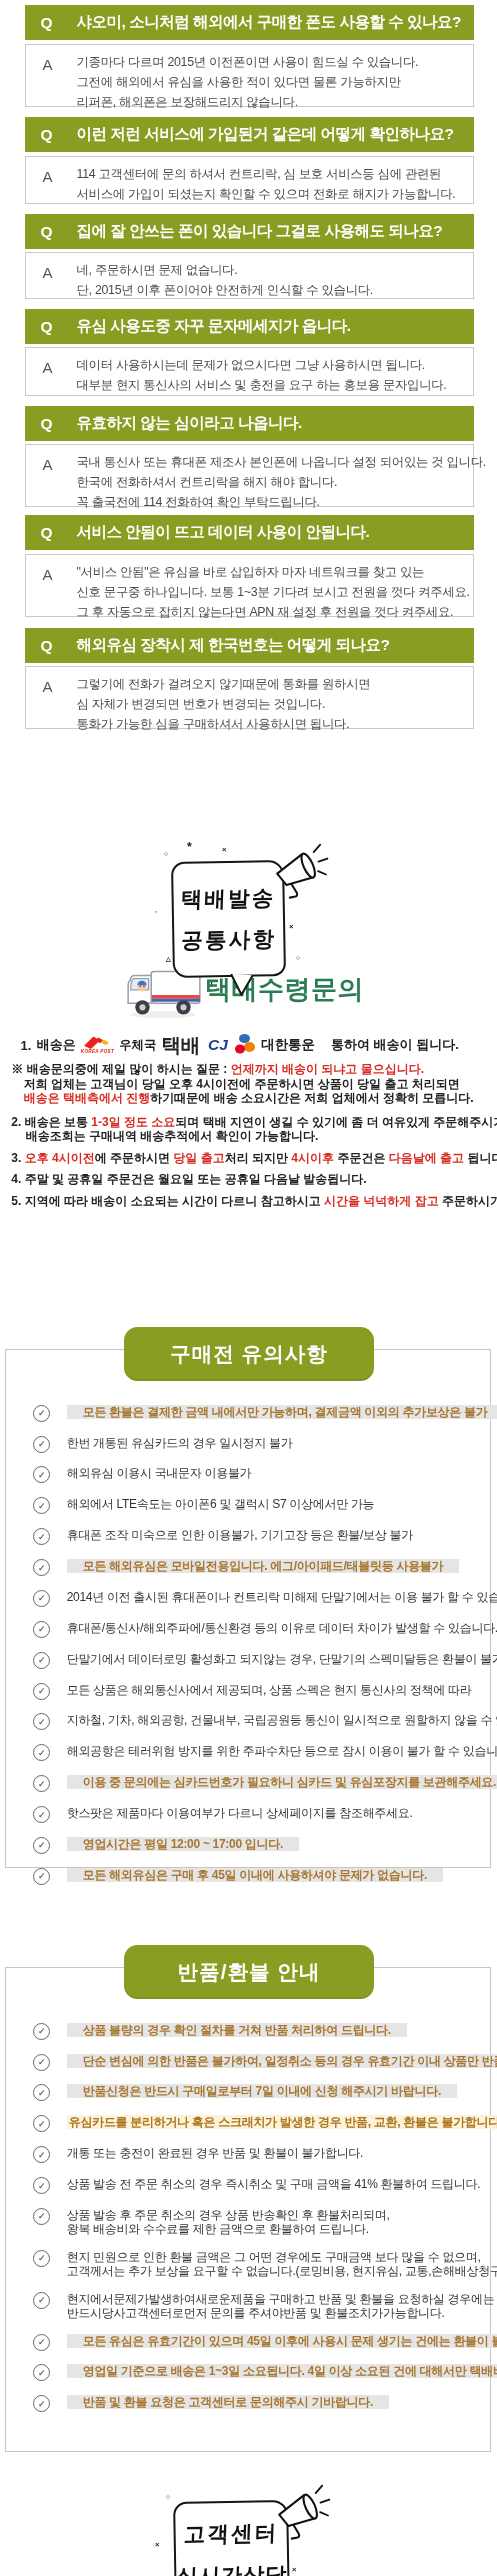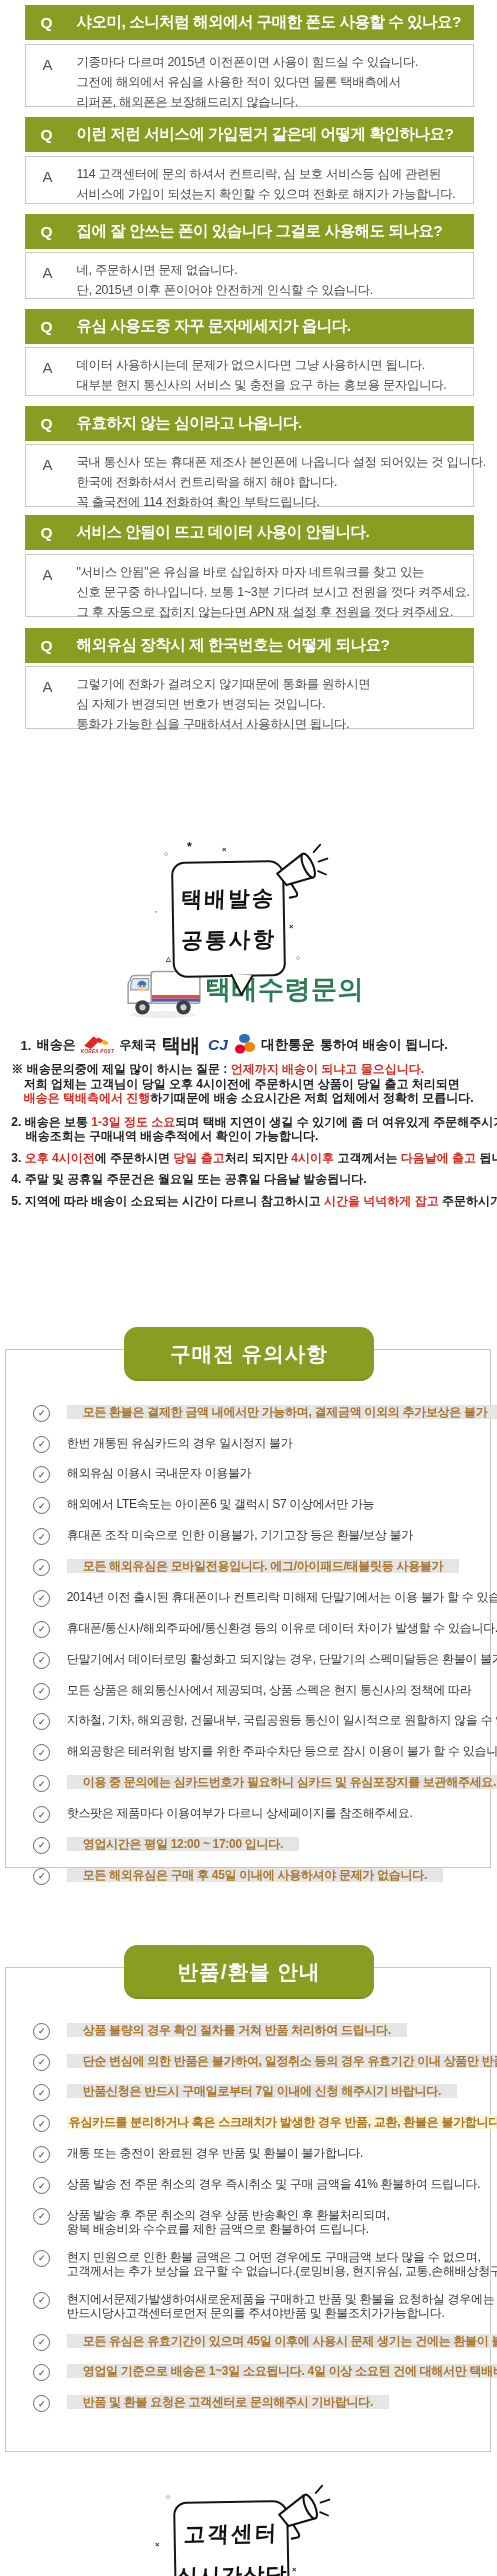--- a/index.html
+++ b/index.html
@@ -22,21 +22,21 @@
 
 .truck{position:absolute;left:123px;top:957px}
 .dlabel{position:absolute;left:205px;top:972px;font-size:26px;font-weight:800;color:#2a7d52;letter-spacing:0.5px}
 
 .dn{position:absolute;left:11.3px;top:1031px;width:482px;color:#222}
 .dnrow1{display:flex;align-items:center;font-size:13px;font-weight:700;height:28px;padding-left:9.3px;gap:5.2px;white-space:nowrap}
 .kp{display:inline-flex;flex-direction:column;align-items:center;line-height:1}
 .kplabel{font-size:4.6px;font-weight:700;font-style:italic;color:#e8231f;margin-top:0.5px;letter-spacing:0.3px}
 .po{font-size:12.4px;font-weight:700}.pc{font-size:19.6px;font-weight:800;letter-spacing:-0.5px}
 .cjtxt{font-size:15.5px;font-weight:800;color:#1d3f94;font-style:italic;margin-left:3.1px}
-.cjname{font-size:13.4px;font-weight:800;margin-right:0}
+.cjname{font-size:13.4px;font-weight:800;margin-right:11px}
 .dnote{margin-top:3.1px;font-size:12px;font-weight:700;line-height:14.4px;white-space:nowrap}
 .dnote .cont{padding-left:12.4px}
 .dnitem{margin-top:7.2px;font-size:12px;font-weight:700;line-height:14.4px;white-space:nowrap}
 .dnitem .cont{padding-left:14.4px}
 .red{color:#d92b21}
 
 .secbox{position:absolute;left:5.2px;width:486px;border:0.5px solid #c6c6c6;background:#fff;box-sizing:border-box}
 .secbtn{position:absolute;left:124px;width:250px;height:54px;background:#8a9d23;border-radius:13.4px;display:flex;align-items:center;justify-content:center;color:#fff;font-size:20.6px;font-weight:700;letter-spacing:1px;z-index:3;box-shadow:inset 0 -2.1px rgba(0,0,0,.08)}
 .pitem{display:flex;align-items:flex-start;padding:6.7px 0 7.2px}
 .chk{width:15px;height:15px;border:1px solid #666;border-radius:50%;flex:0 0 15px;margin:0 16.5px 0 27px;display:flex;align-items:center;justify-content:center;color:#666}
@@ -51,21 +51,21 @@
 <div class="page">
 
   <div class="qbar" style="top:5.2px">
       <span class="qmark">Q</span>
       <span class="qtext">샤오미, 소니처럼 해외에서 구매한 폰도 사용할 수 있나요?</span>
     </div>
   <div class="abox" style="top:44px;height:63px">
       <span class="amark">A</span>
       <div>
         <div class="aline">기종마다 다르며 2015년 이전폰이면 사용이 힘드실 수 있습니다.</div>
-        <div class="aline">그전에 해외에서 유심을 사용한 적이 있다면 물론 택배측에서</div>
+        <div class="aline">그전에 해외에서 유심을 사용한 적이 있다면 물론 가능하지만</div>
         <div class="aline">리퍼폰, 해외폰은 보장해드리지 않습니다.</div>
       </div>
     </div>
 
   <div class="qbar" style="top:117px">
       <span class="qmark">Q</span>
       <span class="qtext">이런 저런 서비스에 가입된거 같은데 어떻게 확인하나요?</span>
     </div>
   <div class="abox" style="top:156px;height:48px">
       <span class="amark">A</span>
@@ -207,21 +207,21 @@
     </div>
     <div class="dnote">
       <div><span>※</span> <span>배송문의중에 제일 많이 하시는 질문 : </span><span class="red">언제까지 배송이 되냐고 물으십니다.</span></div>
       <div class="cont"><span>저희 업체는 고객님이 당일 </span><span>오후 4시이전</span><span>에 주문하시면 상품이 당일 출고 처리되면</span></div>
       <div class="cont"><span class="red">배송은 택배측에서 진행</span><span>하기때문에 배송 소요시간은 저희 업체에서 정확히 모릅니다.</span></div>
     </div>
     <div class="dnitem" style="margin-top:9.3px">
       <div><span>2.</span> <span>배송은 보통 </span><span class="red">1-3일 정도 소요</span><span>되며 택배 지연이 생길 수 있기에 좀 더 여유있게 주문해주시기 바랍니다.</span></div>
       <div class="cont">배송조회는 구매내역 배송추적에서 확인이 가능합니다.</div>
     </div>
-    <div class="dnitem"><span>3.</span> <span class="red">오후 4시이전</span><span>에 주문하시면 </span><span class="red">당일 출고</span><span>처리 되지만 </span><span class="red">4시이후</span><span> 고객께서는 </span><span class="red">다음날에 출고</span><span> 됩니다.</span></div>
+    <div class="dnitem"><span>3.</span> <span class="red">오후 4시이전</span><span>에 주문하시면 </span><span class="red">당일 출고</span><span>처리 되지만 </span><span class="red">4시이후</span><span> 주문건은 </span><span class="red">다음날에 출고</span><span> 됩니다.</span></div>
     <div class="dnitem"><span>4.</span> <span>주말 및 공휴일 주문건은 월요일 또는 공휴일 다음날 발송됩니다.</span></div>
     <div class="dnitem"><span>5.</span> <span>지역에 따라 배송이 소요되는 시간이 다르니 참고하시고 </span><span class="red">시간을 넉넉하게 잡고</span><span> 주문하시기 바랍니다.</span></div>
   </div>
 
   <div class="secbtn" style="top:1327px">
       <span>구매전 유의사항</span>
     </div>
   <div class="secbox" style="top:1349px;height:519px;padding-top:48px">
     <div class="pitem orange">
         <span class="chk"></span>

